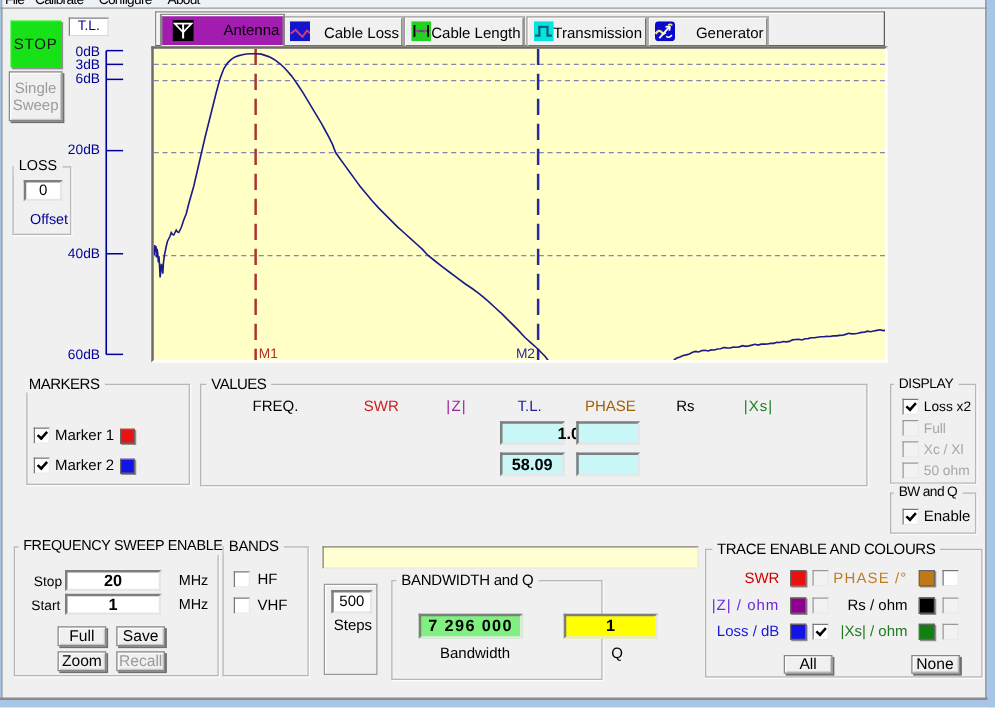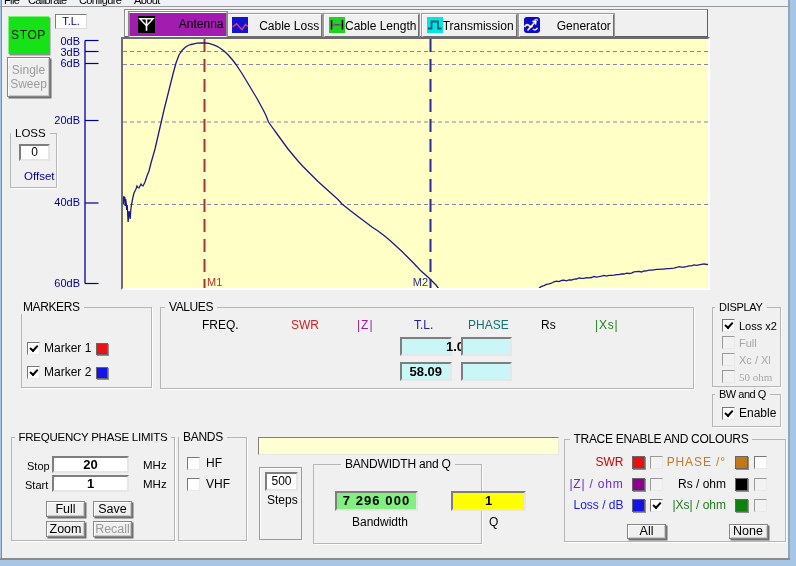--- a/index.html
+++ b/index.html
@@ -149,49 +149,49 @@
   <div class="lbl" style="left:22px;top:58px;">Marker 2</div>
   <div class="sw" style="left:74px;top:58.5px;background:#1414e6;"></div>
 </div>
 
 <div class="gb" style="left:160px;top:307px;width:532px;height:80px;">
   <div class="gbl" style="left:4px;letter-spacing:-0.4px;">VALUES</div>
   <div class="lbl" style="left:41px;top:11px;">FREQ.</div>
   <div class="lbl" style="left:130px;top:11px;color:#cc2020;">SWR</div>
   <div class="lbl" style="left:196px;top:11px;color:#a020a0;letter-spacing:1px;">|Z|</div>
   <div class="lbl" style="left:253px;top:11px;color:#2020a0;">T.L.</div>
-  <div class="lbl" style="left:307px;top:11px;color:#0f766e;">PHASE</div>
+  <div class="lbl" style="left:307px;top:11px;color:#a16207;">PHASE</div>
   <div class="lbl" style="left:380px;top:11px;">Rs</div>
   <div class="lbl" style="left:434px;top:11px;color:#208020;letter-spacing:0.8px;">|Xs|</div>
   <div class="fld cyan b" style="left:239px;top:28.5px;width:51.5px;height:19px;line-height:15px;padding-left:44px;">1.03</div>
   <div class="fld cyan b" style="left:239px;top:53.5px;width:51.5px;height:19px;line-height:15px;">58.09</div>
   <div class="fld cyan" style="left:299.5px;top:28.5px;width:51.5px;height:19px;"></div>
   <div class="fld cyan" style="left:299.5px;top:53.5px;width:51.5px;height:19px;"></div>
 </div>
 
 <div class="gb" style="left:712px;top:307px;width:67px;height:78px;">
   <div class="gbl" style="left:2px;font-size:11px;letter-spacing:-0.3px;">DISPLAY</div>
   <div class="cb chk" style="left:9px;top:11px;"></div>
   <div class="lbl" style="left:26px;top:12px;font-size:11px;">Loss x2</div>
   <div class="cb dis" style="left:9px;top:28px;"></div>
   <div class="lbl" style="left:26px;top:29px;color:#a6a6a6;font-size:11px;">Full</div>
   <div class="cb dis" style="left:9px;top:45px;"></div>
   <div class="lbl" style="left:26px;top:46px;color:#a6a6a6;font-size:11px;">Xc / Xl</div>
   <div class="cb dis" style="left:9px;top:61.5px;"></div>
-  <div class="lbl" style="left:26px;top:62.5px;color:#a6a6a6;font-size:11px;font-family:Liberation Serif, serif;">50 ohm</div>
+  <div class="lbl" style="left:26px;top:62.5px;color:#a6a6a6;font-size:11px;">50 ohm</div>
 </div>
 
 <div class="gb" style="left:712px;top:394px;width:67px;height:31px;">
   <div class="gbl" style="left:2px;font-size:11px;letter-spacing:-0.5px;">BW and Q</div>
   <div class="cb chk" style="left:9px;top:12px;"></div>
   <div class="lbl" style="left:26px;top:12px;">Enable</div>
 </div>
 
 <div class="gb" style="left:11px;top:437px;width:162px;height:102px;">
-  <div class="gbl" style="left:2.5px;font-size:11.5px;letter-spacing:-0.25px;">FREQUENCY PHASE LIMITS</div>
+  <div class="gbl" style="left:2.5px;font-size:11.5px;letter-spacing:-0.25px;">FREQUENCY SWEEP ENABLE</div>
   <div class="lbl" style="left:15px;top:21.5px;font-size:11px;">Stop</div>
   <div class="fld b" style="left:40px;top:18px;width:77px;height:17px;line-height:13px;">20</div>
   <div class="lbl" style="left:131px;top:21px;font-size:11.5px;">MHz</div>
   <div class="lbl" style="left:13px;top:40.5px;font-size:11px;">Start</div>
   <div class="fld b" style="left:40px;top:37px;width:77px;height:17px;line-height:13px;">1</div>
   <div class="lbl" style="left:131px;top:40px;font-size:11.5px;">MHz</div>
   <div class="btn" style="left:34px;top:62.5px;width:39px;height:16px;line-height:14px;font-size:12.5px;">Full</div>
   <div class="btn" style="left:81px;top:62.5px;width:39px;height:16px;line-height:14px;font-size:12.5px;">Save</div>
   <div class="btn" style="left:34px;top:83px;width:39px;height:16px;line-height:14px;font-size:12.5px;">Zoom</div>
   <div class="btn" style="left:81px;top:83px;width:39px;height:16px;line-height:14px;font-size:12.5px;color:#9b9b9b;">Recall</div>
@@ -208,21 +208,21 @@
 <div class="abs" style="left:258px;top:437px;width:301px;height:18px;box-sizing:border-box;background:#ffffd2;
      border:1px solid;border-color:#7e7e7e #e6e6e6 #e6e6e6 #7e7e7e;"></div>
 
 <div class="abs" style="left:259px;top:466.5px;width:43px;height:73px;box-sizing:border-box;background:#f0f0f0;
      border:1px solid #9a9a9a;box-shadow:inset 1px 1px 0 #fff;">
   <div class="fld" style="left:5px;top:4px;width:33px;height:19px;line-height:15px;">500</div>
   <div class="lbl" style="left:7px;top:26px;">Steps</div>
 </div>
 
 <div class="gb" style="left:313px;top:464px;width:167px;height:78px;">
-  <div class="gbl" style="left:3px;letter-spacing:-0.2px;margin-left:24px;">BANDWIDTH and Q</div>
+  <div class="gbl" style="left:3px;letter-spacing:-0.2px;">BANDWIDTH and Q</div>
   <div class="fld b" style="left:21px;top:26px;width:83px;height:20px;line-height:16px;background:#80f080;letter-spacing:1.1px;">7 296 000</div>
   <div class="lbl" style="left:38px;top:51px;">Bandwidth</div>
   <div class="fld b" style="left:137px;top:26px;width:75px;height:20px;line-height:16px;background:#ffff00;">1</div>
   <div class="lbl" style="left:175px;top:51px;">Q</div>
 </div>
 
 <div class="gb" style="left:564px;top:439px;width:220px;height:101px;">
   <div class="gbl" style="left:4.5px;letter-spacing:-0.3px;">TRACE ENABLE AND COLOURS</div>
   <div class="lbl" style="left:0;width:58.5px;text-align:right;top:16px;color:#d00000;">SWR</div>
   <div class="sw" style="left:66.5px;top:16px;width:13px;height:13px;background:#e81010;"></div>

